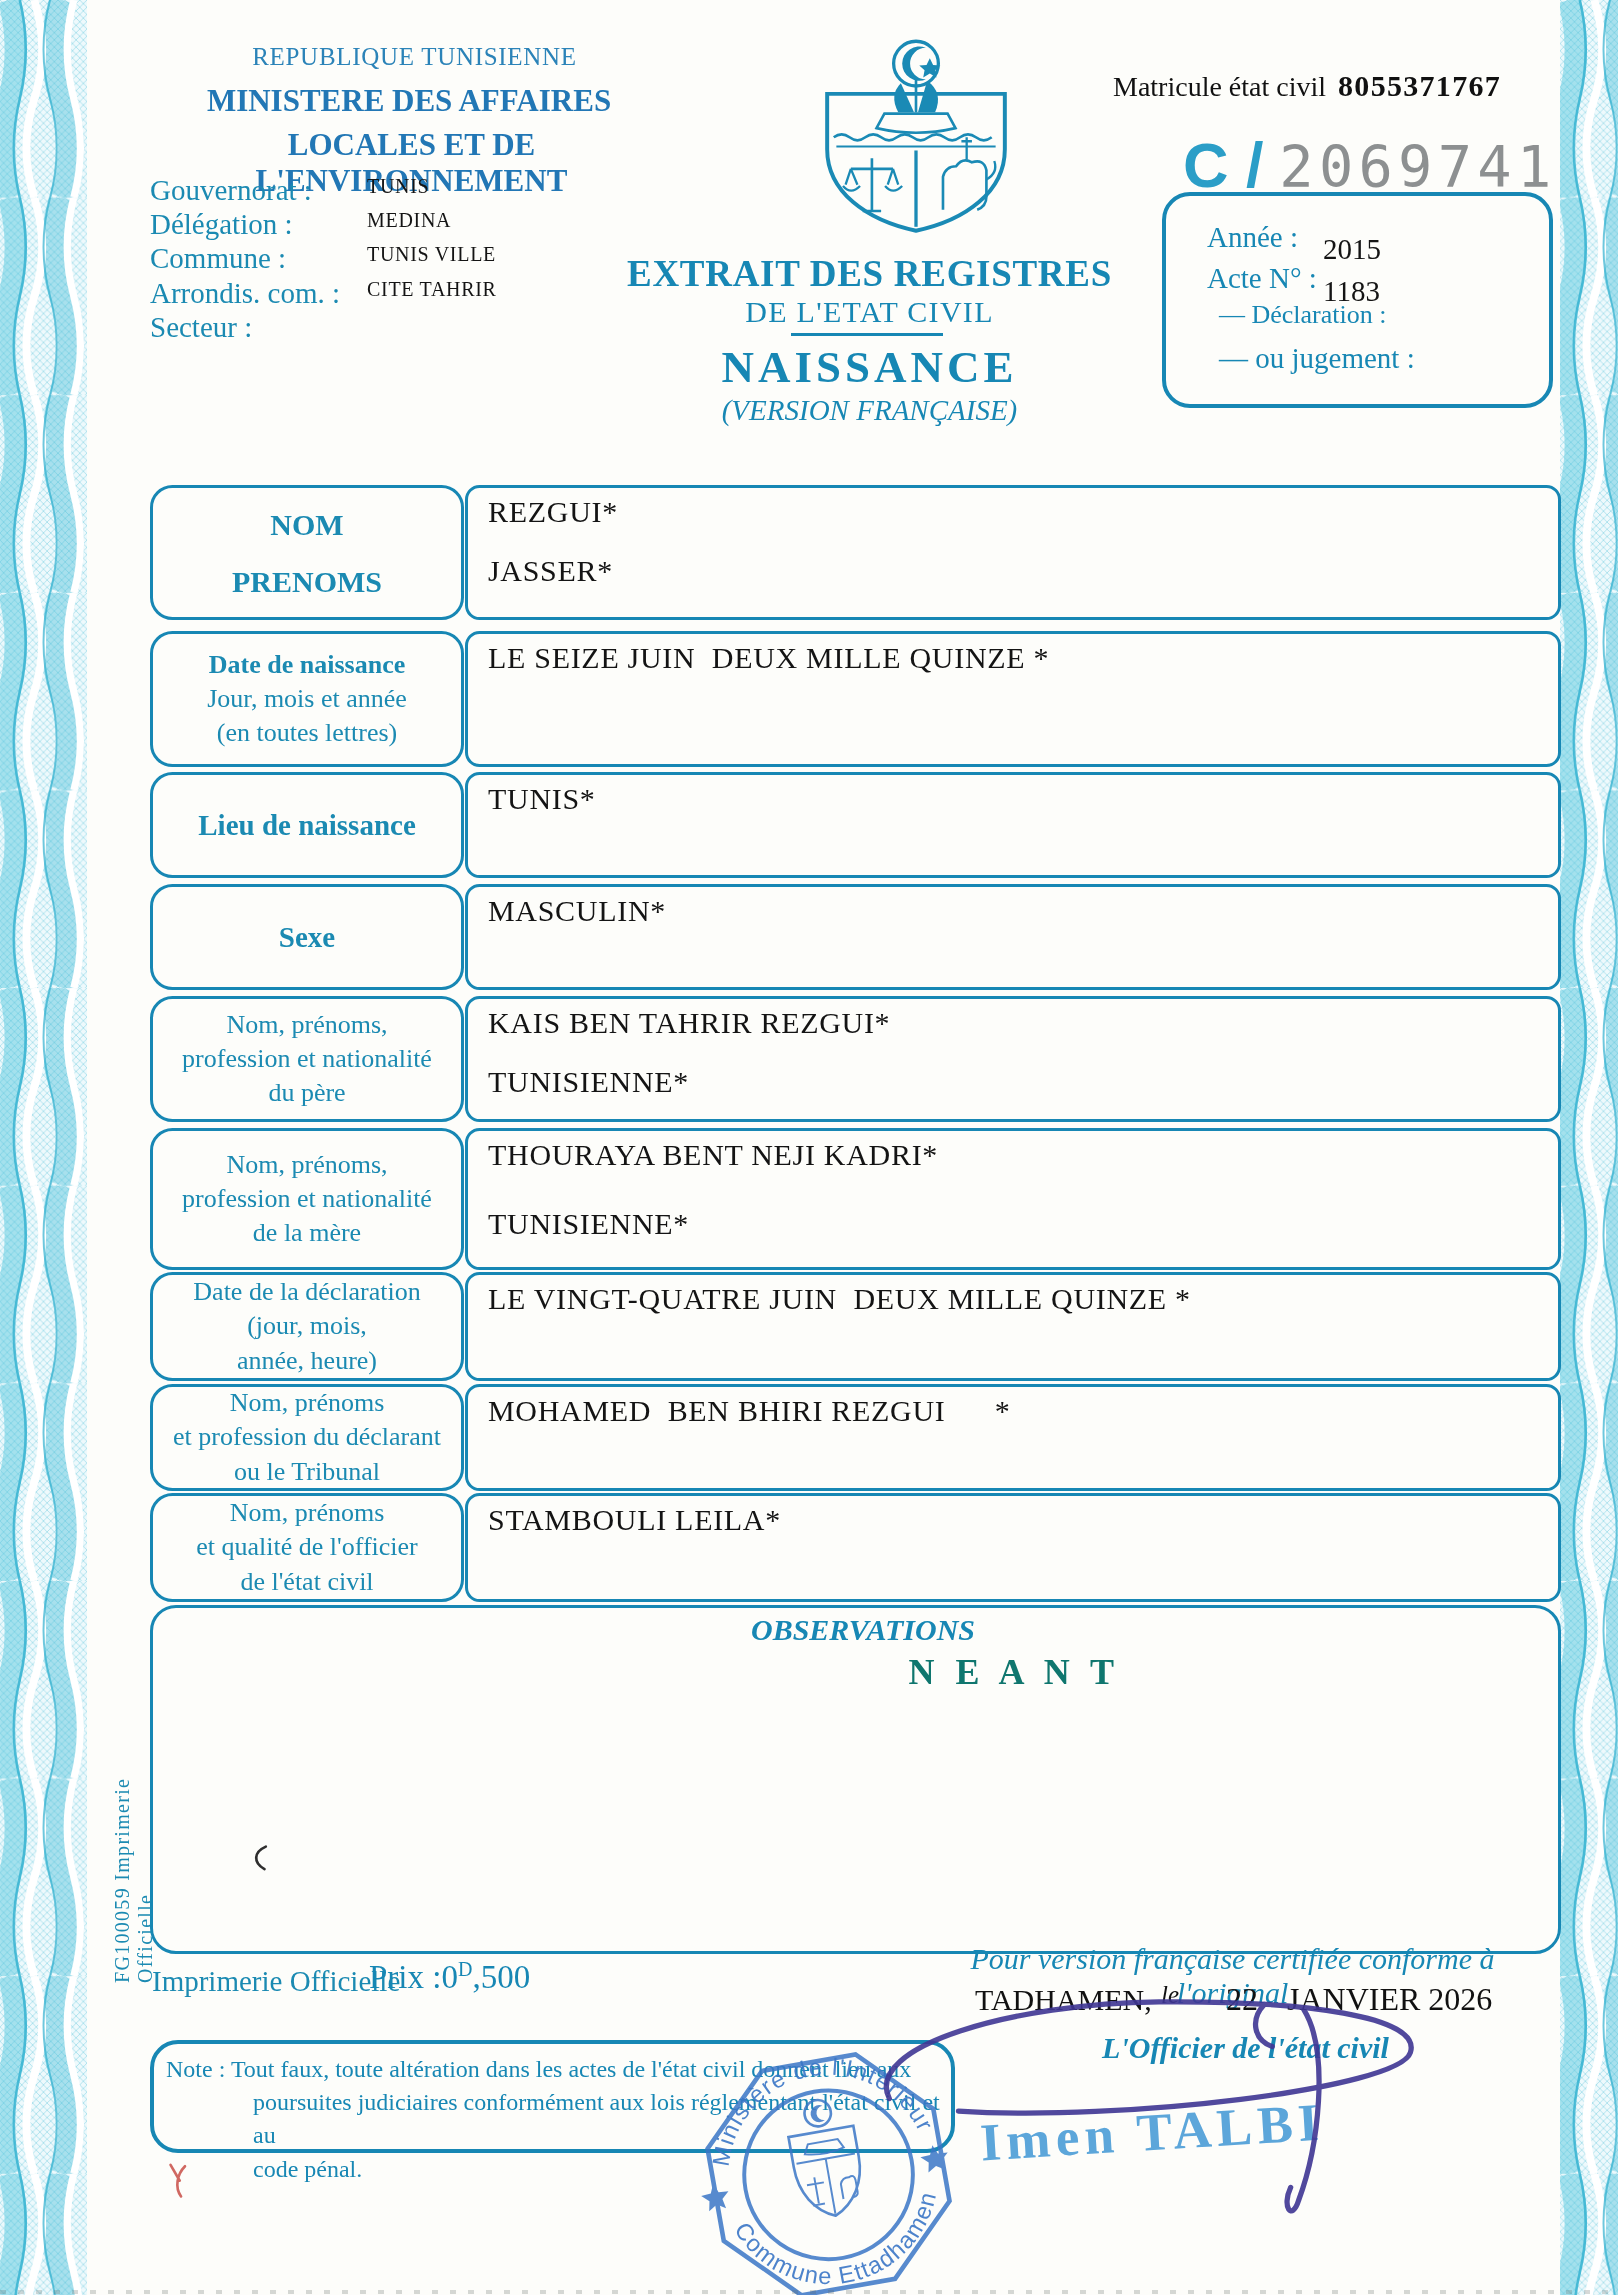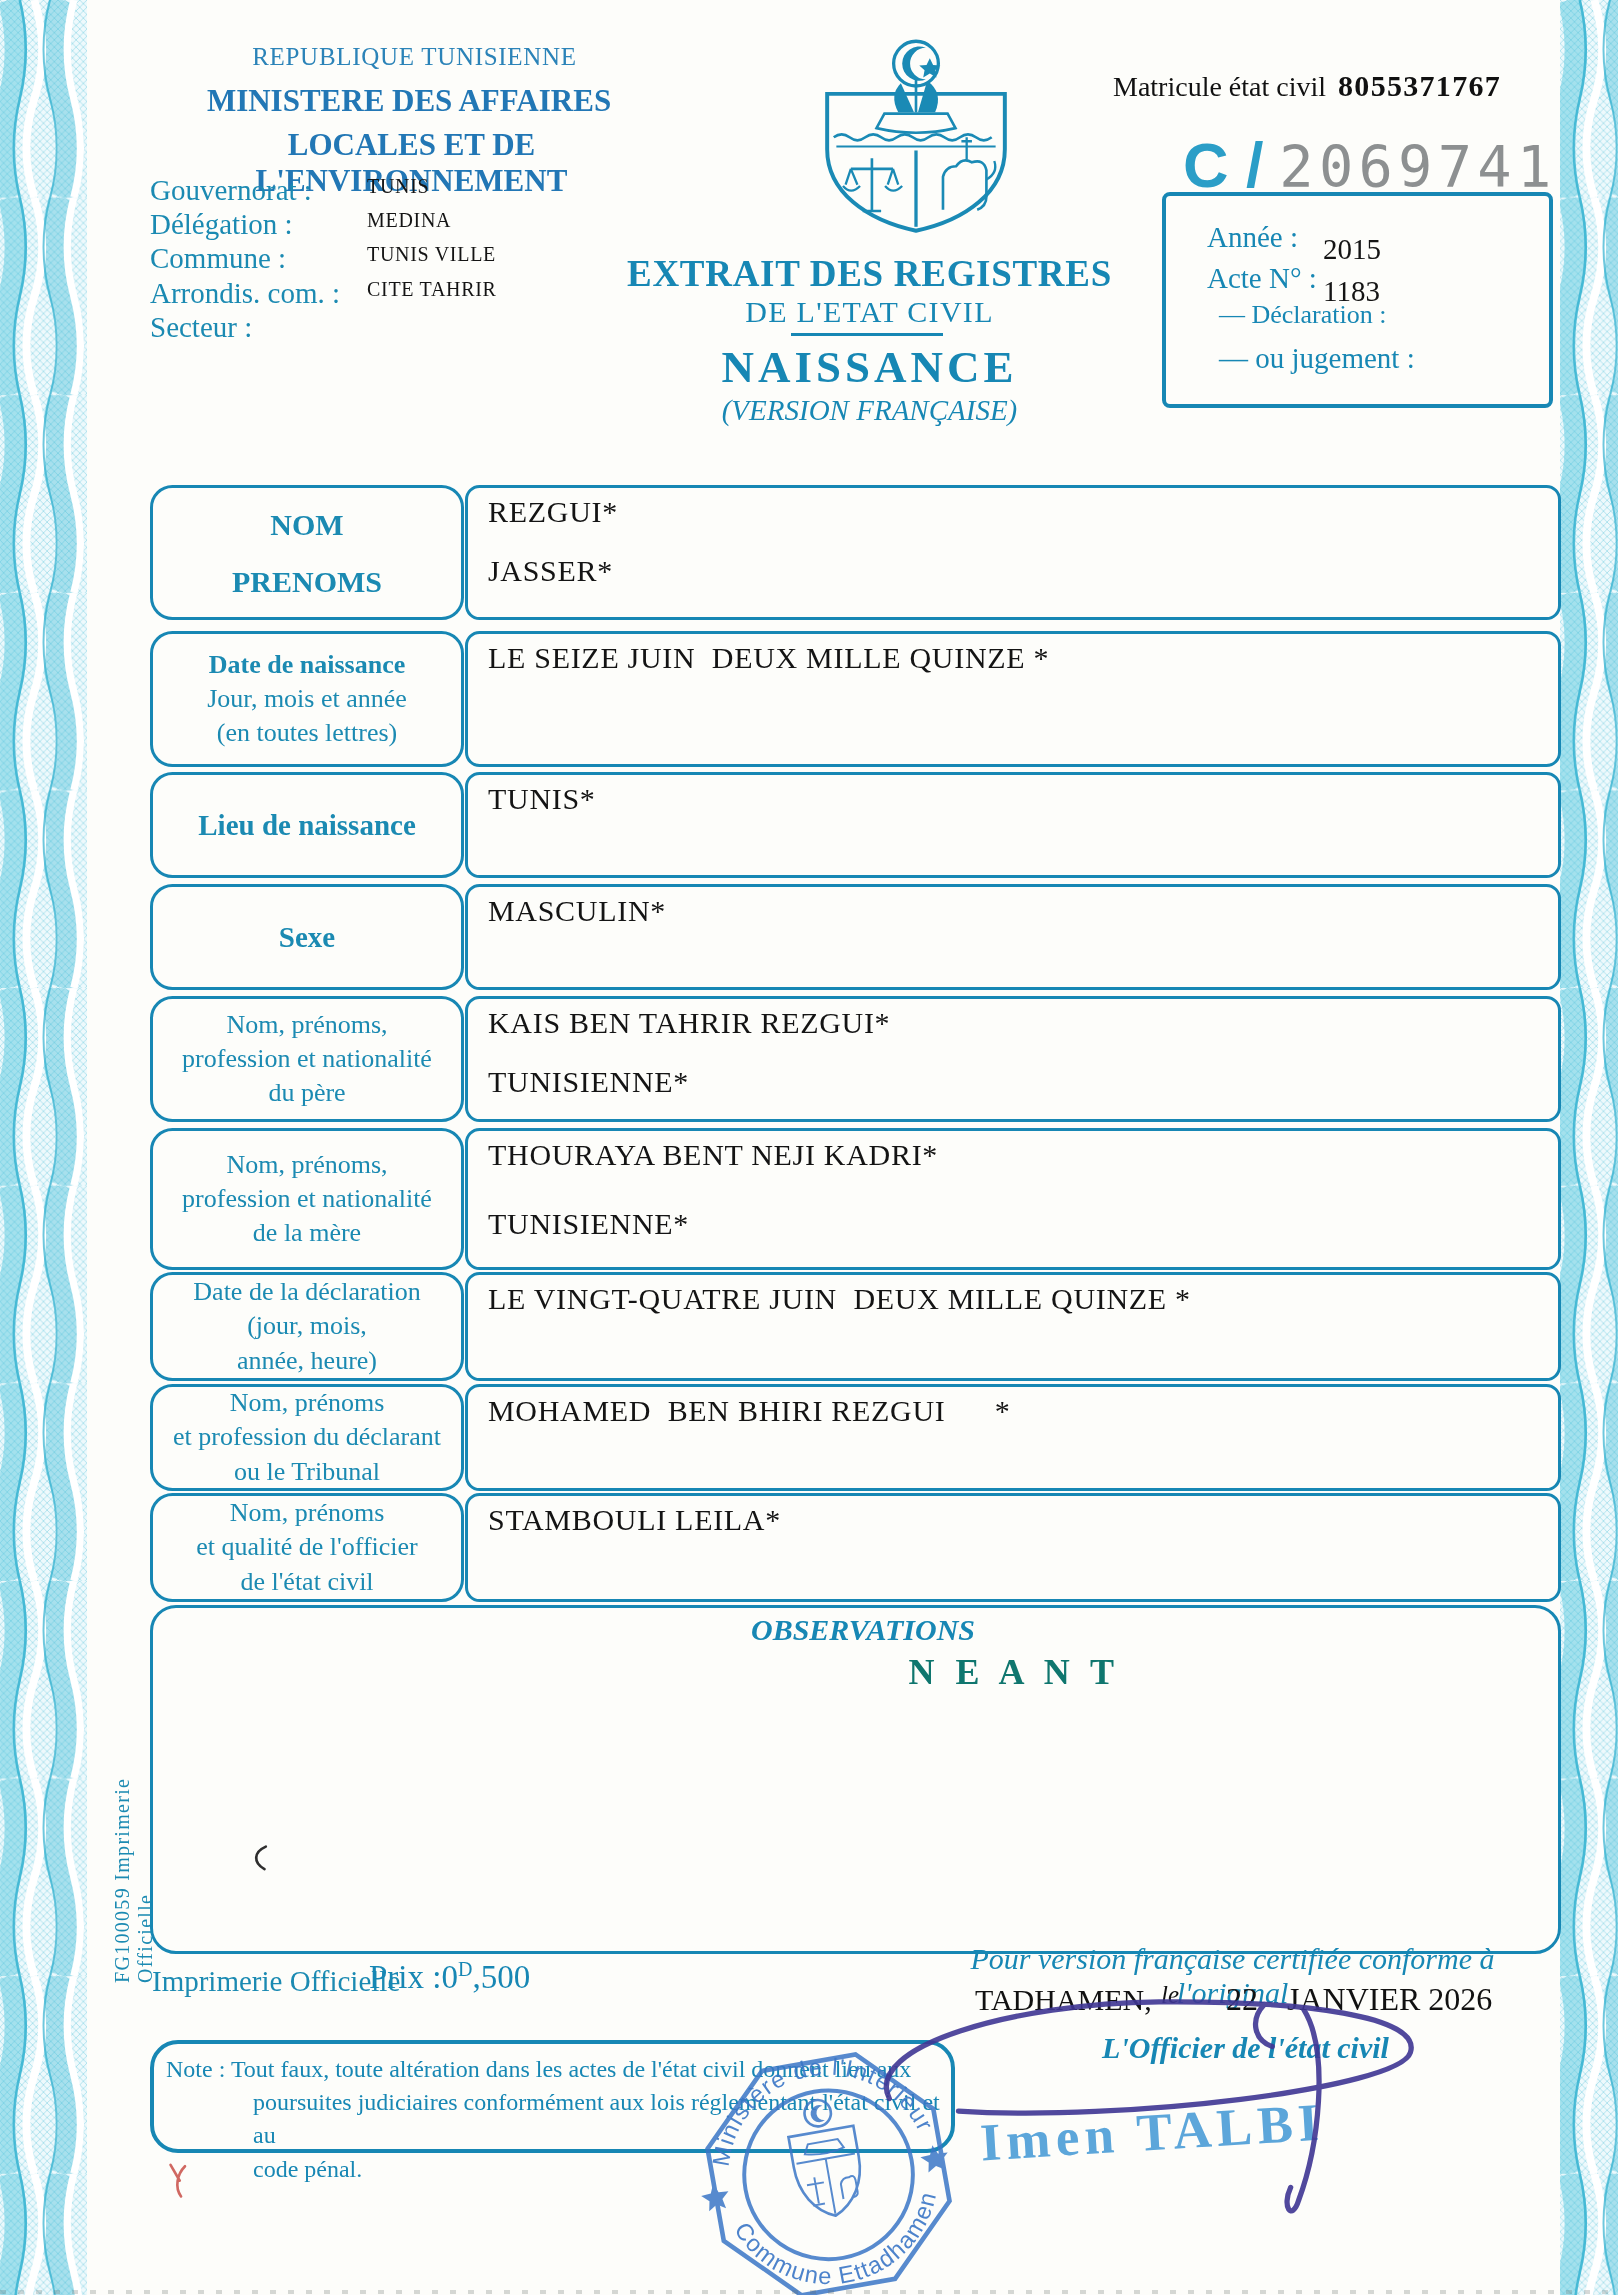--- a/index.html
+++ b/index.html
@@ -14,21 +14,21 @@
   .ministry1{left:198px;top:83px;width:422px;text-align:center;font-size:31px;font-weight:bold;color:#2277b5;}
   .ministry2{left:138px;top:127px;width:547px;text-align:center;font-size:31px;font-weight:bold;color:#2277b5;}
   .admin-field{left:150px;width:593px;height:34px;font-size:29px;color:#1b8ab2;}
   .admin-field .alabel{position:absolute;left:0;top:0;}
   .admin-field .avalue{position:absolute;left:217px;top:1.3px;color:#141414;font-size:20px;letter-spacing:0.7px;}
   .matricule{left:1113px;top:69px;font-size:28px;color:#111;}
   .matricule b{font-size:30px;letter-spacing:1.3px;margin-left:5px;}
   .serial{left:1183px;top:129px;font-size:63px;}
   .serial .sp{color:#2b9ec7;font-family:"Liberation Sans",sans-serif;font-weight:bold;}
   .serial .sn{color:#8d9091;font-family:"DejaVu Sans Mono",monospace;font-size:57px;letter-spacing:5.3px;font-weight:400;}
-  .actebox{left:1162px;top:192px;width:383px;height:208px;border:4px solid #1787b4;border-radius:8px;}
+  .actebox{left:1162px;top:192px;width:383px;height:208px;border:4px solid #1787b4;border-radius:28px;}
   .actebox .t{position:absolute;color:#1787b4;font-size:29px;}
   .actebox .v{position:absolute;color:#141414;font-size:29px;}
   .al1{left:41px;top:25px;} .av1{left:157px;top:37px;}
   .al2{left:41px;top:66px;} .av2{left:157px;top:79px;}
   .al3{left:53px;top:104px;font-size:26px!important;}
   .al4{left:53px;top:146px;}
   
   .title1{left:573px;top:252px;width:593px;text-align:center;font-size:37px;font-weight:bold;color:#1787b4;letter-spacing:0.7px;}
   .title2{left:573px;top:295px;width:593px;text-align:center;font-size:30px;color:#1787b4;letter-spacing:1.3px;}
   .underline{left:791px;top:333px;width:152px;height:3.3px;background:#1787b4;}

